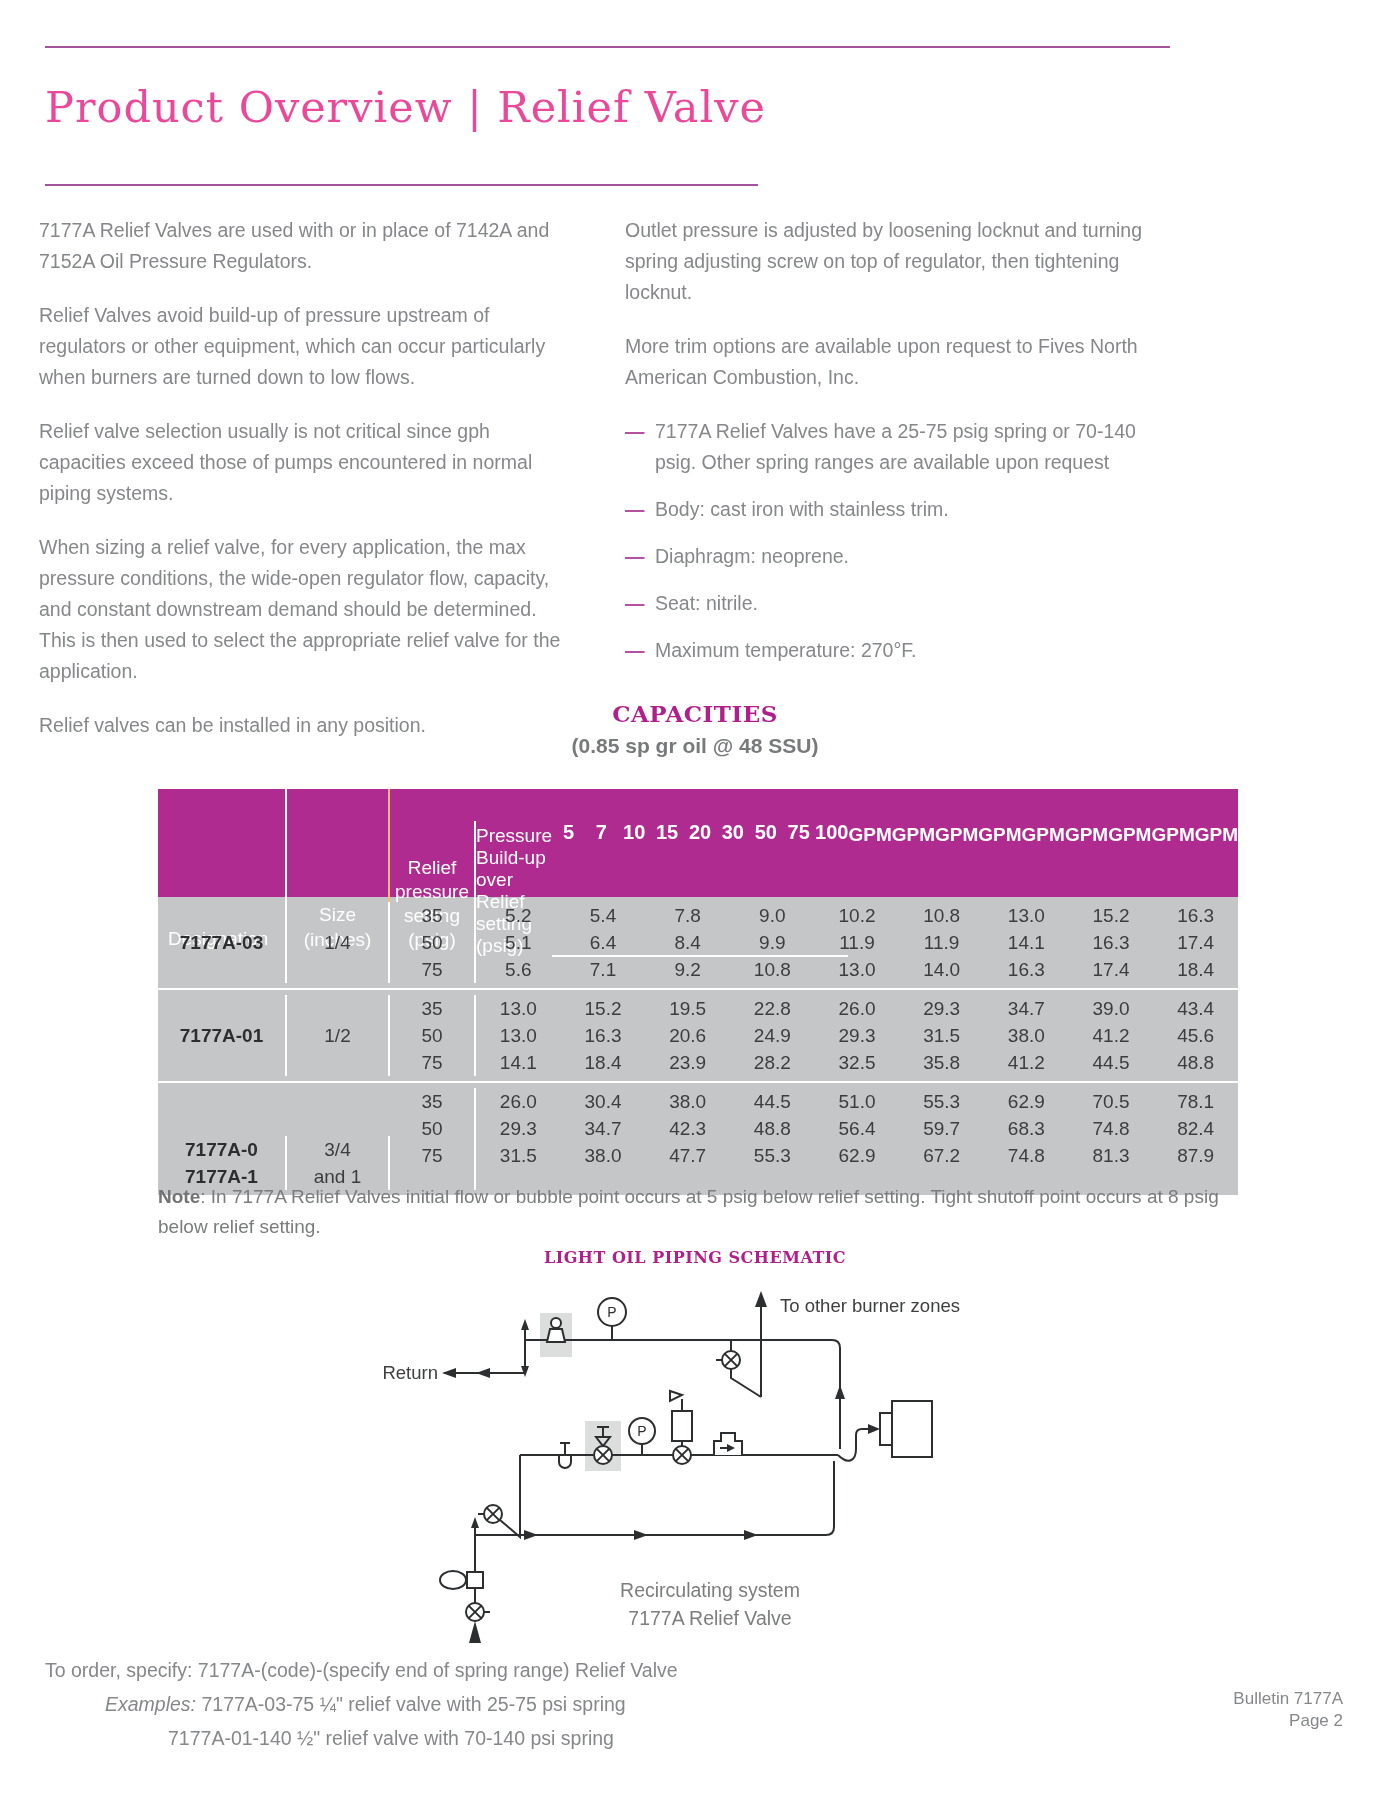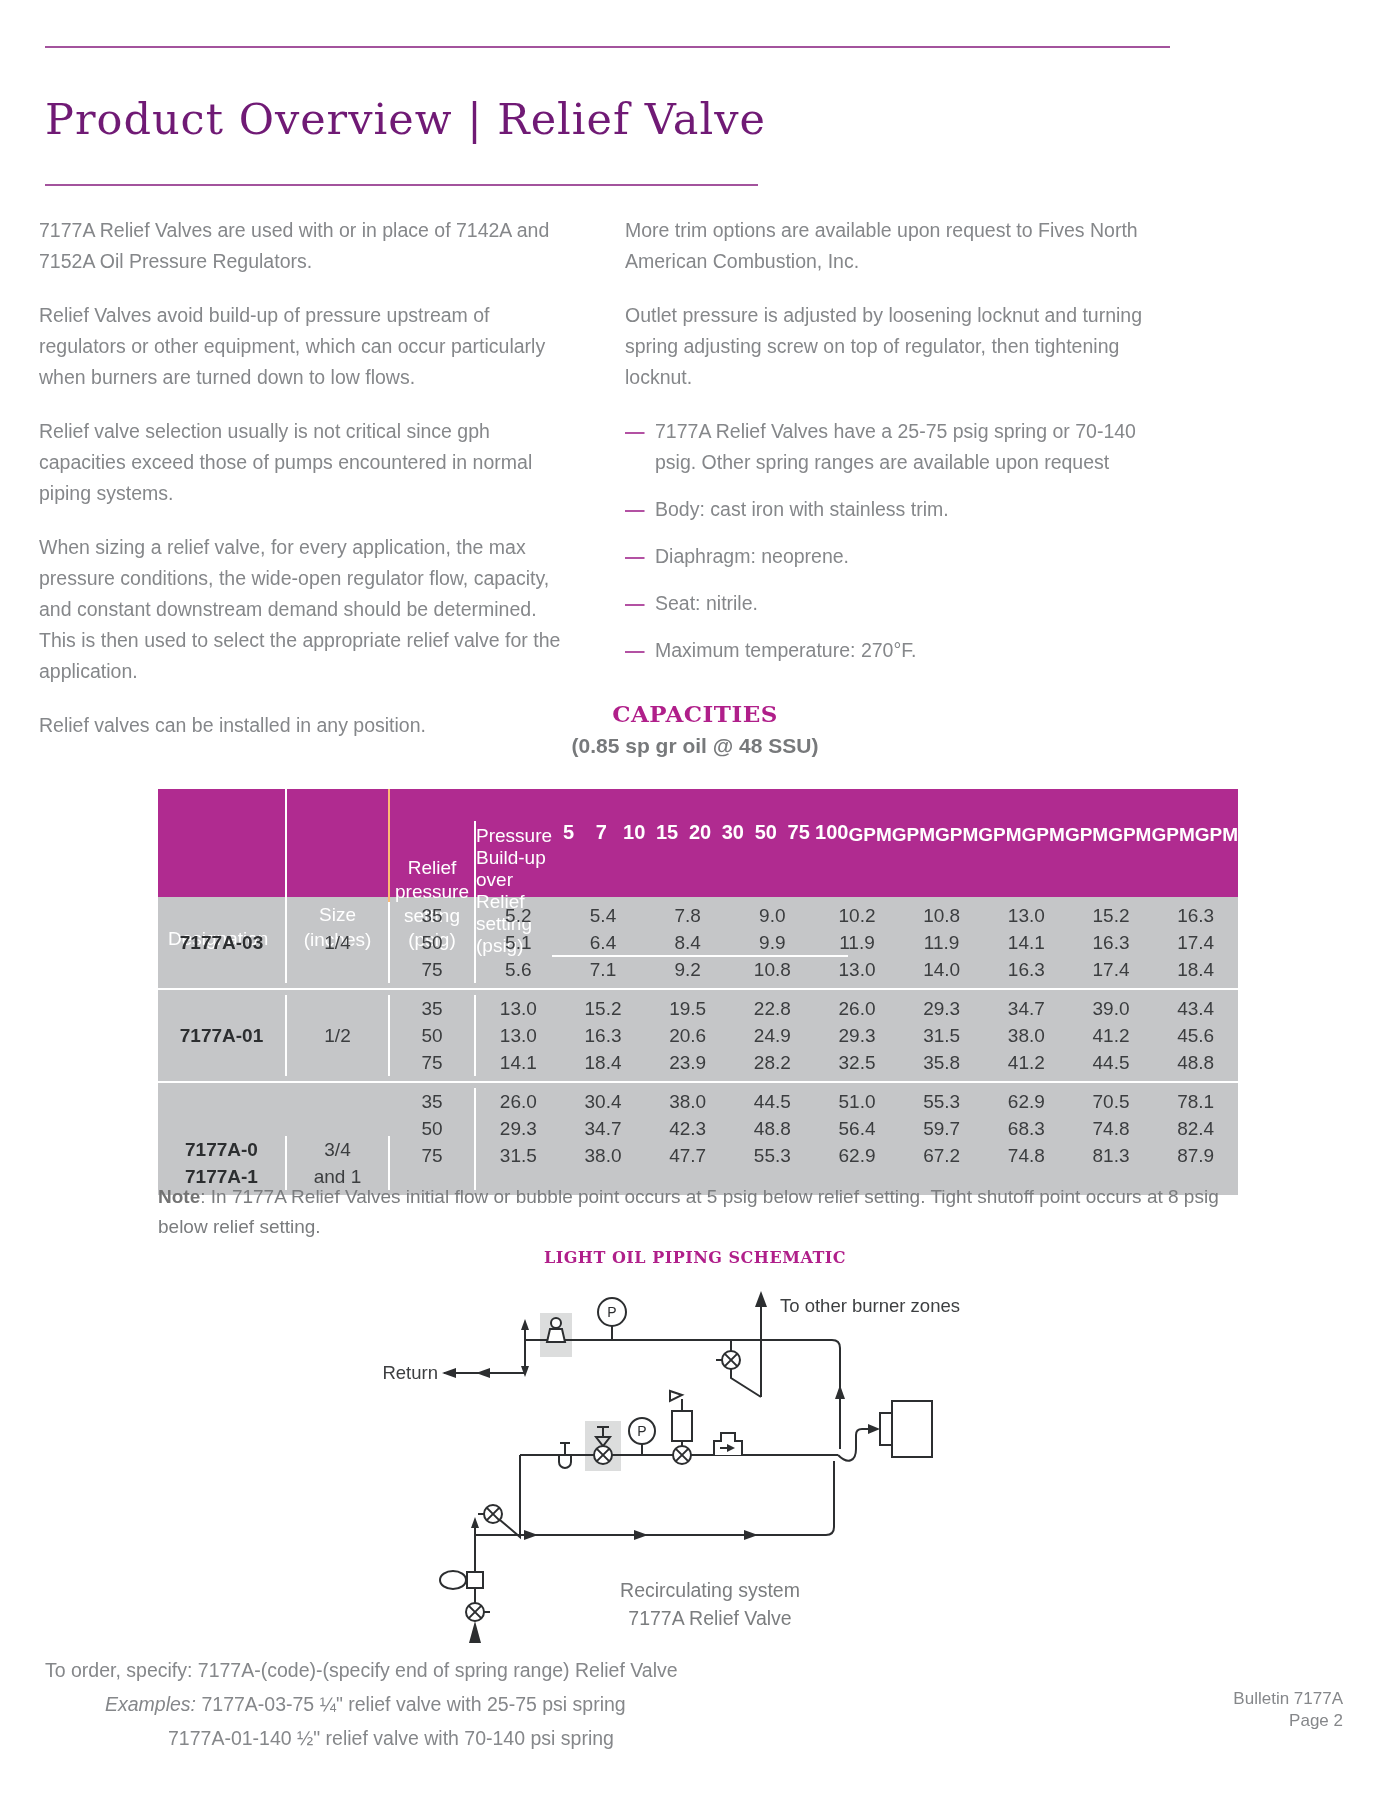--- a/index.html
+++ b/index.html
@@ -1,23 +1,23 @@
 <!DOCTYPE html>
 <html><head>
 <meta charset="utf-8">
 <style>
   * { margin:0; padding:0; box-sizing:border-box; }
   html,body { background:#ffffff; }
   .page { position:relative; width:1391px; height:1800px; background:#fff;
           font-family:"Liberation Sans", sans-serif; overflow:hidden; }
 
   .rule-top { position:absolute; left:45px; top:46px; width:1125px; height:2px; background:#a3539d; }
-  .title { position:absolute; left:45px; top:94px; width:1100px;
+  .title { position:absolute; left:45px; top:82px; width:1100px;
            font-family:"DejaVu Serif", serif; font-weight:400; font-size:43px;
-           color:#701a75; letter-spacing:1px; }
+           color:#ec4899; letter-spacing:1px; }
   .rule-sub { position:absolute; left:45px; top:184px; width:713px; height:1.5px; background:#a3539d; }
 
   .cols { position:absolute; left:39px; top:215px; width:1125px; display:flex; gap:48px;
           color:#85878a; font-size:19.5px; line-height:31px; }
   .col { width:538px; }
   .para { margin-bottom:23px; }
   .bullets { margin-top:6px; }
   .bullet { display:flex; margin-bottom:16px; }
   .dash { width:30px; flex:none; color:#b351a3; font-weight:bold; }
   .btext { flex:1; }
@@ -88,22 +88,22 @@
   <div class="cols">
     <div class="col">
         <div class="para">7177A Relief Valves are used with or in place of 7142A and 7152A Oil Pressure Regulators.</div>
         <div class="para">Relief Valves avoid build-up of pressure upstream of regulators or other equipment, which can occur particularly when burners are turned down to low flows.</div>
         <div class="para">Relief valve selection usually is not critical since gph capacities exceed those of pumps encountered in normal piping systems.</div>
         <div class="para">When sizing a relief valve, for every application, the max pressure conditions, the wide-open regulator flow, capacity, and constant downstream demand should be determined. This is then used to select the appropriate relief valve for the application.</div>
         <div class="para">Relief valves can be installed in any position.</div>
       </div>
     <div class="col">
       <div>
+          <div class="para">Outlet pressure is adjusted by loosening locknut and turning spring adjusting screw on top of regulator, then tightening locknut.</div>
           <div class="para">More trim options are available upon request to Fives North American Combustion, Inc.</div>
-          <div class="para">Outlet pressure is adjusted by loosening locknut and turning spring adjusting screw on top of regulator, then tightening locknut.</div>
         </div>
       <div class="bullets" id="feature-list">
           <div class="bullet">
             <span class="dash">—</span>
             <span class="btext">7177A Relief Valves have a 25-75 psig spring or 70-140 psig. Other spring ranges are available upon request</span>
           </div>
           <div class="bullet">
             <span class="dash">—</span>
             <span class="btext">Body: cast iron with stainless trim.</span>
           </div>

